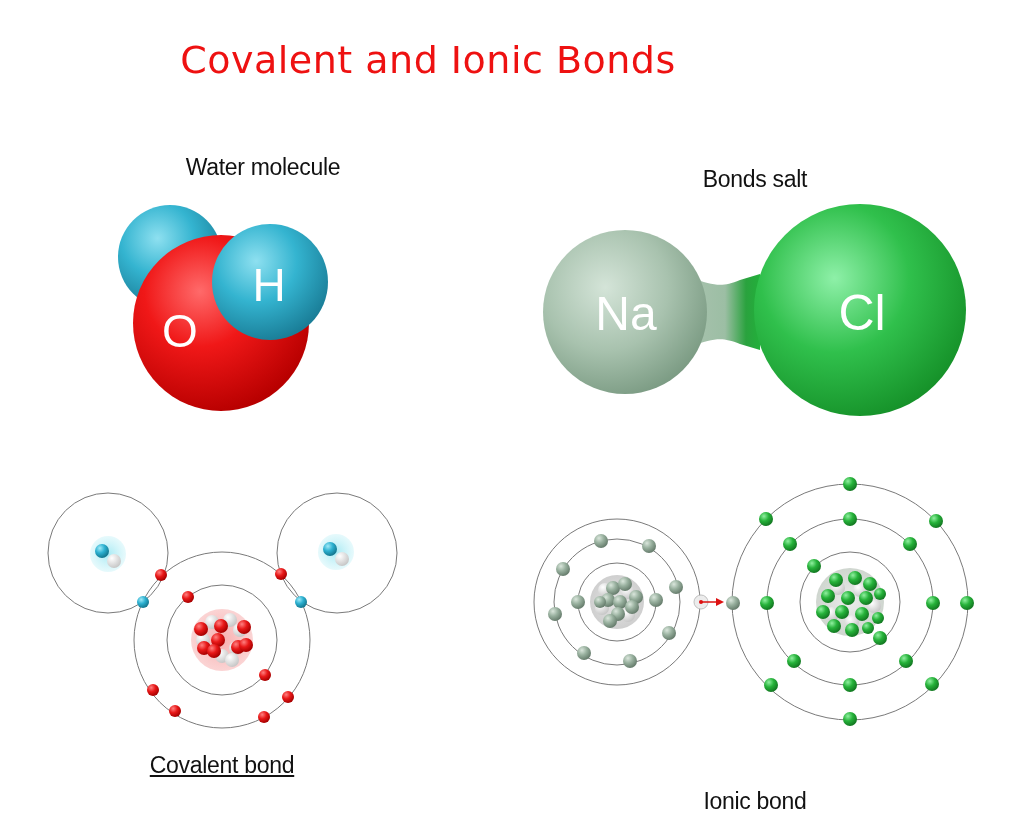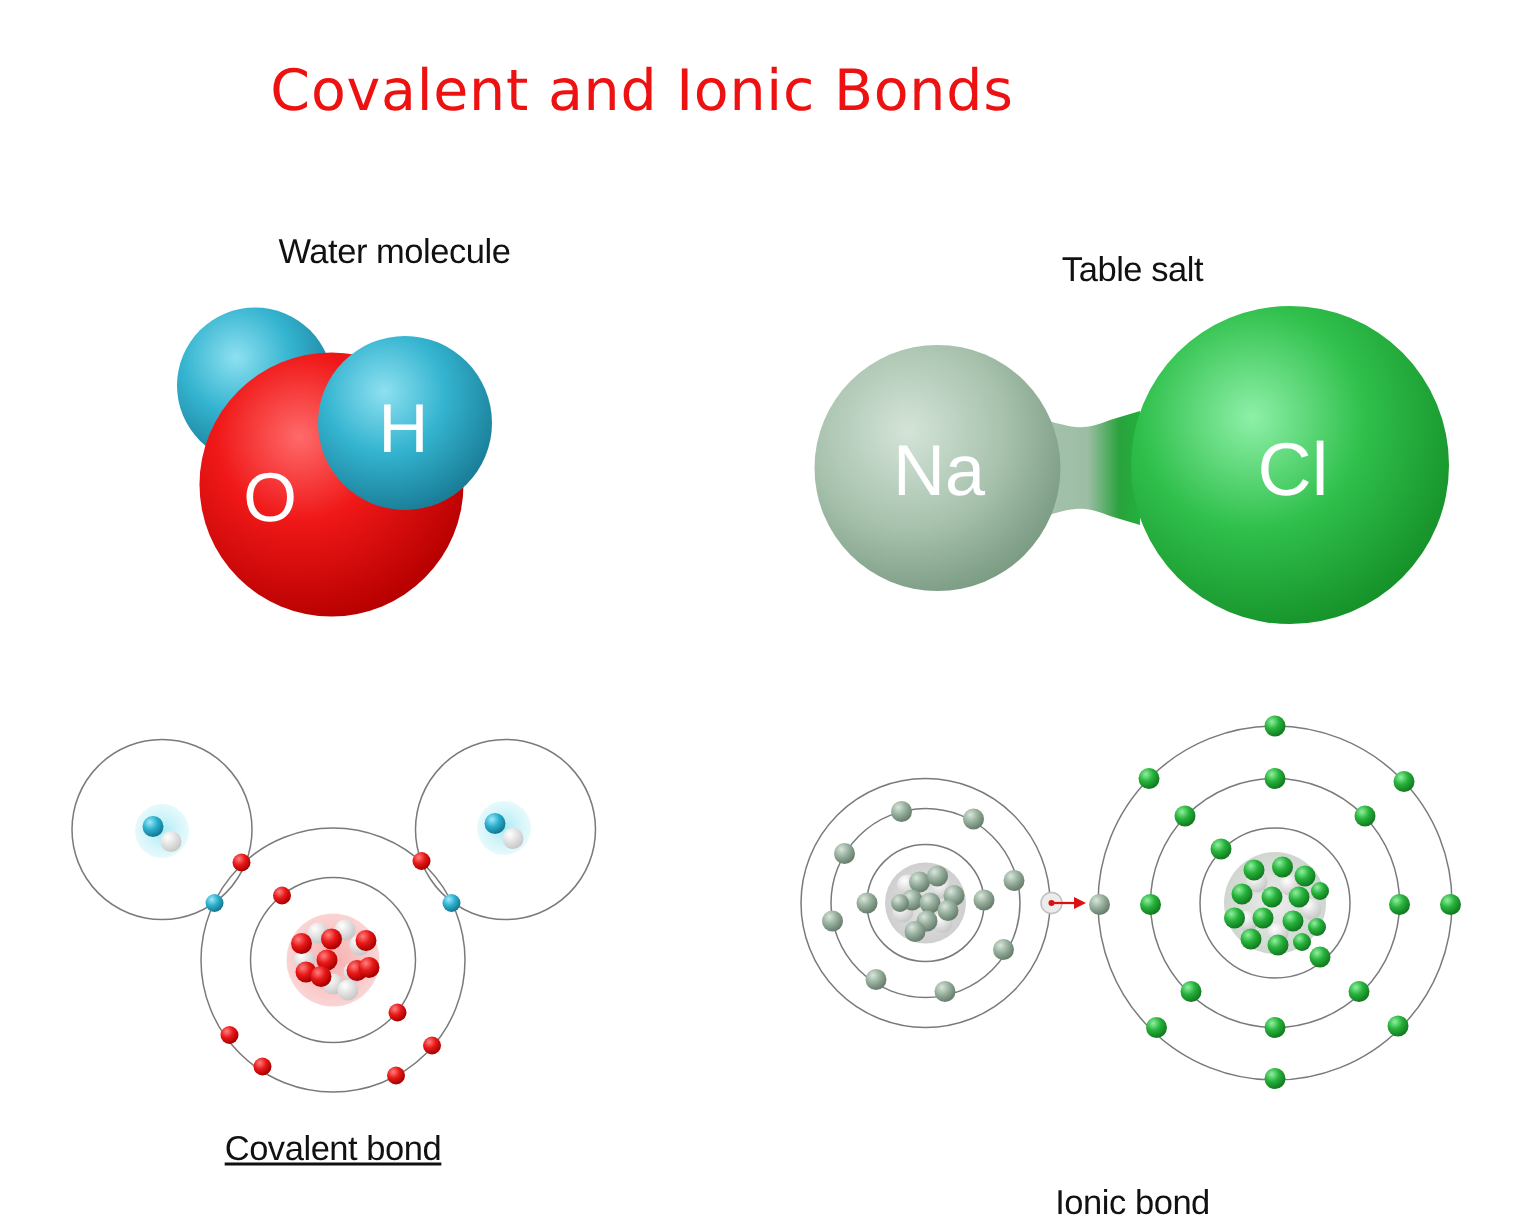--- a/index.html
+++ b/index.html
@@ -8,21 +8,21 @@
   .label { position:absolute; color:#111; font-size:23px; text-align:center; transform:translateX(-50%); white-space:nowrap; letter-spacing:-0.3px; }
   svg.canvas { position:absolute; left:0; top:0; }
   .atomsym { font-family:"Liberation Sans", sans-serif; fill:#ffffff; }
 </style>
 </head>
 <body>
 
 <div class="title">Covalent and Ionic Bonds</div>
 
 <div class="label" style="left:222px; top:154px;margin-left:41px;">Water molecule</div>
-<div class="label" style="left:755px; top:166px;">Table salt</div>
+<div class="label" style="left:755px; top:166px;">Bonds salt</div>
 <div class="label" style="left:222px; top:752px;text-decoration:underline;">Covalent bond</div>
 <div class="label" style="left:755px; top:788px;">Ionic bond</div>
 
 <svg class="canvas" width="1024" height="821" viewBox="0 0 1024 821" xmlns="http://www.w3.org/2000/svg">
   <defs>
     <radialGradient id="gRed" cx="0.38" cy="0.32" r="0.7">
       <stop offset="0" stop-color="#ff6a6a"></stop>
       <stop offset="0.45" stop-color="#f01818"></stop>
       <stop offset="1" stop-color="#b80000"></stop>
     </radialGradient>

